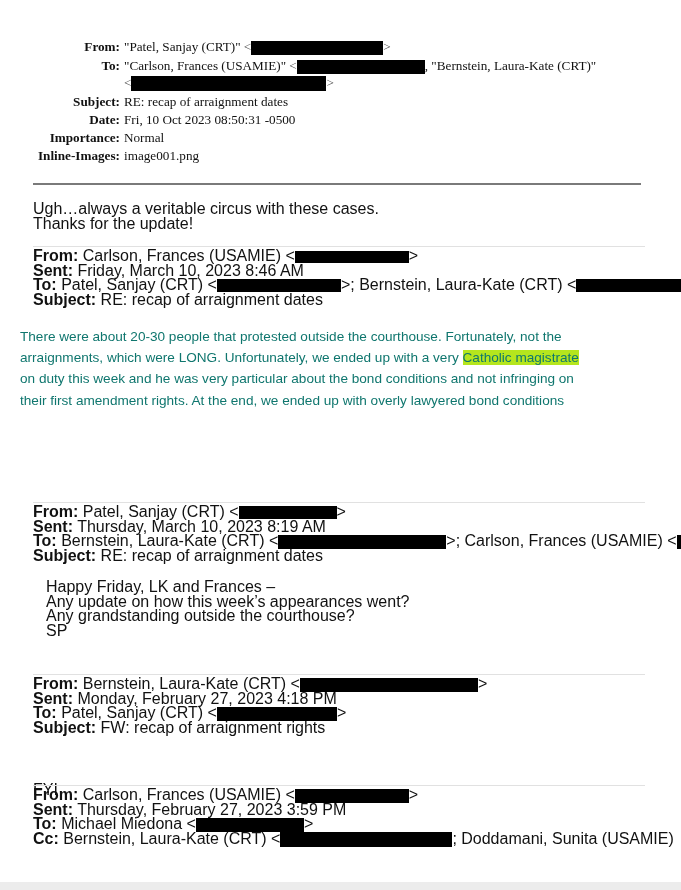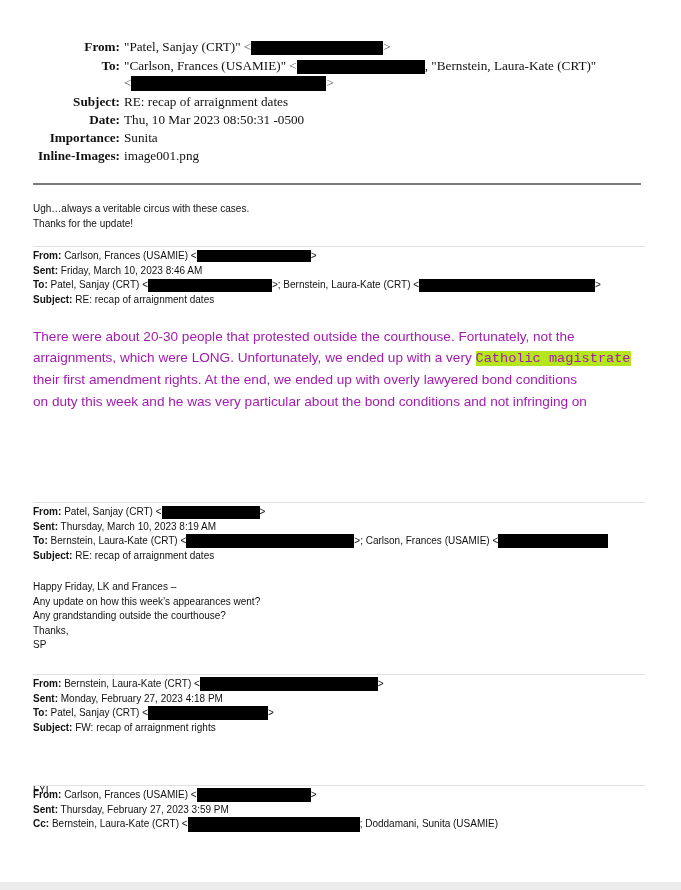--- a/index.html
+++ b/index.html
@@ -15,28 +15,28 @@
     .hdr-row { position: absolute; white-space: nowrap; line-height: 17px; }
     .hdr-label { position: absolute; text-align: right; width: 120px; left: 0; font-weight: bold; }
     .hdr-val { position: absolute; left: 124px; white-space: nowrap; }
     .redact { display: inline-block; background: #000; vertical-align: middle; }
     .angle { color: #444; }
 
     .rule { position: absolute; left: 33px; top: 183px; width: 608px; height: 2px; background: #7a7a7a; }
 
     
     .cal { font-family: "Liberation Sans", sans-serif; }
-    .small { font-size: 10px; line-height: 14.5px; }
+    .small { font-size: 16px; line-height: 14.5px; }
     .block { position: absolute; left: 33px; white-space: nowrap; }
     .thin-rule { position: absolute; left: 33px; width: 612px; height: 1px; background: #e1e1e1; }
     b { font-weight: bold; }
 
-    .big { position: absolute; left: 33px; top: 326px; width: 620px; font-size: 13.6px; line-height: 21.2px; color: #a21caf; }
+    .big { position: absolute; left: 20px; top: 326px; width: 620px; font-size: 13.6px; line-height: 21.2px; color: #0f766e; }
     .big-line { white-space: nowrap; display: block; }
-    .hl { background: #b5e61d; font-family: Liberation Mono, monospace; }
+    .hl { background: #b5e61d; }
   </style>
 </head>
 <body>
 
 <div class="page">
 
   <div class="hdr">
     <div class="hdr-row" style="top:0; left:0; width:681px;">
       <span class="hdr-label" style="left:0;">From:</span>
       <span class="hdr-val">
@@ -55,25 +55,25 @@
       <span class="hdr-val">
         <span class="angle">&lt;</span><span class="redact" style="width:195px;height:15px;"></span><span class="angle">&gt;</span>
       </span>
     </div>
     <div class="hdr-row" style="top:55px; left:0; width:681px;">
       <span class="hdr-label">Subject:</span>
       <span class="hdr-val">RE: recap of arraignment dates</span>
     </div>
     <div class="hdr-row" style="top:73px; left:0; width:681px;">
       <span class="hdr-label">Date:</span>
-      <span class="hdr-val">Thu, 10 Mar 2023 08:50:31 -0500</span>
+      <span class="hdr-val">Fri, 10 Oct 2023 08:50:31 -0500</span>
     </div>
     <div class="hdr-row" style="top:91px; left:0; width:681px;">
       <span class="hdr-label">Importance:</span>
-      <span class="hdr-val">Sunita</span>
+      <span class="hdr-val">Normal</span>
     </div>
     <div class="hdr-row" style="top:109px; left:0; width:681px;">
       <span class="hdr-label">Inline-Images:</span>
       <span class="hdr-val">image001.png</span>
     </div>
   </div>
 
   <div class="rule"></div>
 
   <div class="block cal small" style="top:202px;">
@@ -86,53 +86,53 @@
   <div class="block cal small" style="top:249px;">
     <div><b>From:</b> <span>Carlson, Frances (USAMIE)</span> <span>&lt;</span><span class="redact" style="width:114px;height:12px;"></span><span>&gt;</span></div>
     <div><b>Sent:</b> <span>Friday, March 10, 2023 8:46 AM</span></div>
     <div><b>To:</b> <span>Patel, Sanjay (CRT)</span> <span>&lt;</span><span class="redact" style="width:124px;height:13px;"></span><span>&gt;</span><span>; Bernstein, Laura-Kate (CRT)</span> <span>&lt;</span><span class="redact" style="width:176px;height:13px;"></span><span>&gt;</span></div>
     <div><b>Subject:</b> <span>RE: recap of arraignment dates</span></div>
   </div>
 
   <div class="big cal">
     <span class="big-line">There were about 20-30 people that protested outside the courthouse. Fortunately, not the</span>
     <span class="big-line"><span>arraignments, which were LONG. Unfortunately, we ended up with a very </span><span class="hl">Catholic magistrate</span></span>
+    <span class="big-line">on duty this week and he was very particular about the bond conditions and not infringing on</span>
     <span class="big-line">their first amendment rights. At the end, we ended up with overly lawyered bond conditions</span>
-    <span class="big-line">on duty this week and he was very particular about the bond conditions and not infringing on</span>
   </div>
 
   <div class="thin-rule" style="top:502px;"></div>
 
   <div class="block cal small" style="top:505px;">
     <div><b>From:</b> <span>Patel, Sanjay (CRT)</span> <span>&lt;</span><span class="redact" style="width:98px;height:13px;"></span><span>&gt;</span></div>
     <div><b>Sent:</b> <span>Thursday, March 10, 2023 8:19 AM</span></div>
     <div><b>To:</b> <span>Bernstein, Laura-Kate (CRT)</span> <span>&lt;</span><span class="redact" style="width:168px;height:14px;"></span><span>&gt;</span><span>; Carlson, Frances (USAMIE)</span> <span>&lt;</span><span class="redact" style="width:110px;height:14px;"></span></div>
     <div><b>Subject:</b> <span>RE: recap of arraignment dates</span></div>
   </div>
-  <div class="block cal small" style="top:580px;">
+  <div class="block cal small" style="top:580px;margin-left:13px;">
     <div>Happy Friday, LK and Frances  –</div>
     <div>Any update on how this week’s appearances went?</div>
     <div>Any grandstanding outside the courthouse?</div>
-    <div>Thanks,</div>
     <div>SP</div>
   </div>
 
   <div class="thin-rule" style="top:674px;"></div>
 
   <div class="block cal small" style="top:677px;">
     <div><b>From:</b> <span>Bernstein, Laura-Kate (CRT)</span> <span>&lt;</span><span class="redact" style="width:178px;height:14px;"></span><span>&gt;</span></div>
     <div><b>Sent:</b> <span>Monday, February 27, 2023 4:18 PM</span></div>
     <div><b>To:</b> <span>Patel, Sanjay (CRT)</span> <span>&lt;</span><span class="redact" style="width:120px;height:14px;"></span><span>&gt;</span></div>
     <div><b>Subject:</b> <span>FW: recap of arraignment rights</span></div>
   </div>
   <div class="block cal small" style="top:751px;margin-top:32px;">
     <div>FYI</div>
   </div>
 
   <div class="thin-rule" style="top:785px;"></div>
 
   <div class="block cal small" style="top:788px;">
     <div><b>From:</b> <span>Carlson, Frances (USAMIE)</span> <span>&lt;</span><span class="redact" style="width:114px;height:14px;"></span><span>&gt;</span></div>
     <div><b>Sent:</b> <span>Thursday, February 27, 2023 3:59 PM</span></div>
+    <div><b>To:</b> <span>Michael Miedona</span> <span>&lt;</span><span class="redact" style="width:108px;height:14px;"></span><span>&gt;</span></div>
     <div><b>Cc:</b> <span>Bernstein, Laura-Kate (CRT)</span> <span>&lt;</span><span class="redact" style="width:172px;height:15px;"></span><span>; Doddamani, Sunita (USAMIE)</span></div>
   </div>
 </div>
 <div class="bottom-edge"></div>
 
 </body></html>

